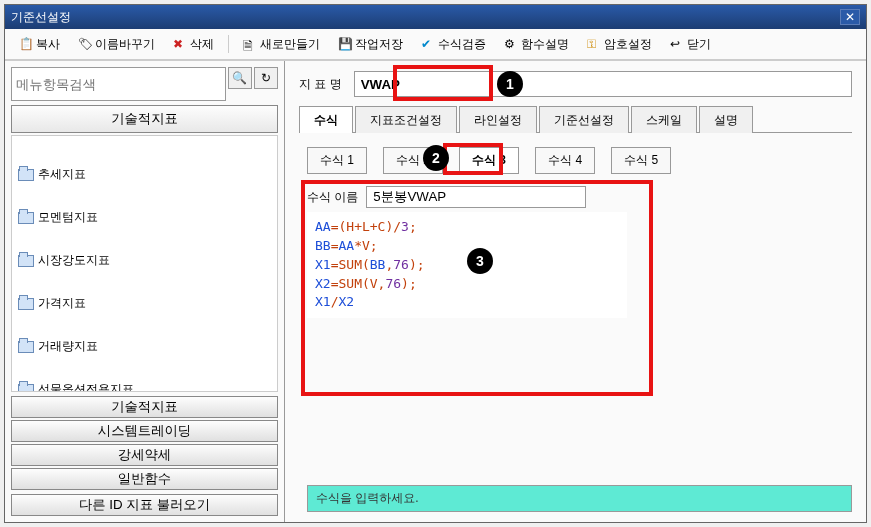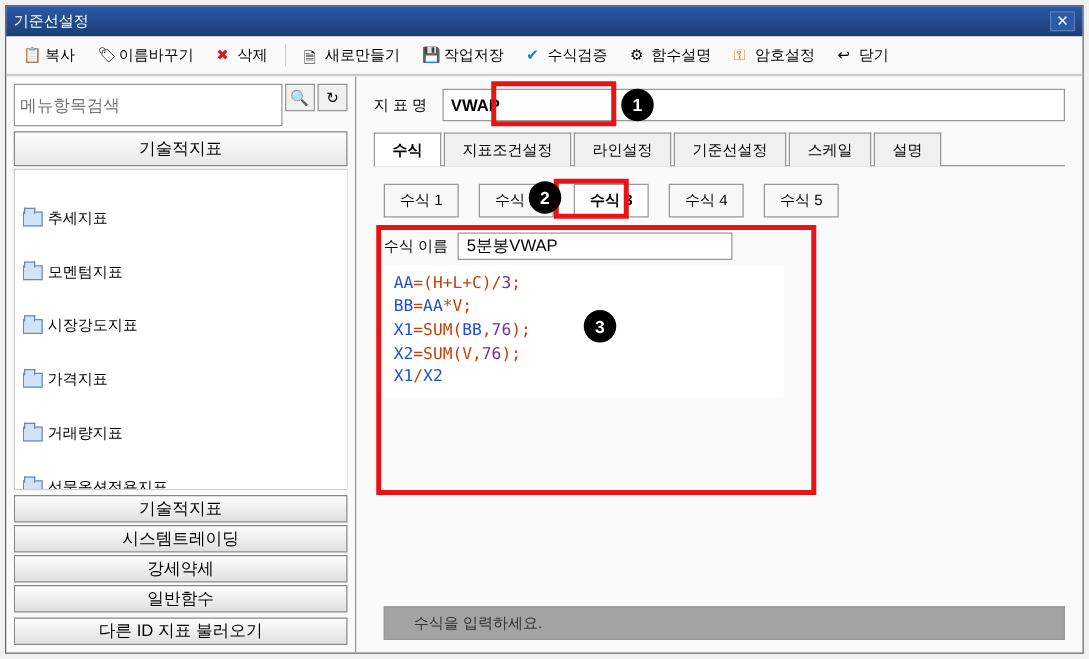--- a/index.html
+++ b/index.html
@@ -145,22 +145,22 @@
 .code-box .v { color: #1d4ed8; }
 .code-box .n { color: #7030a0; }
 .code-box .t { color: #c2410c; }
 .highlight-code {
   position: absolute; border: 4px solid #e81313;
   left: -6px; top: -6px; width: 352px; height: 216px; pointer-events: none;
 }
 .hint-box {
   margin-top: auto; margin-left: 8px;
   border: 1px solid #999;
-  background: #a3a3a3;
-  padding: 4px 23px;
+  background: #5eead4;
+  padding: 4px 8px;
   color: #333;
 }
 .badge {
   position: absolute; width: 26px; height: 26px; border-radius: 50%;
   background: #000; color: #fff; display: flex; align-items: center; justify-content: center;
   font-weight: bold; font-size: 14px;
 }
 </style>
 </head>
 <body>

